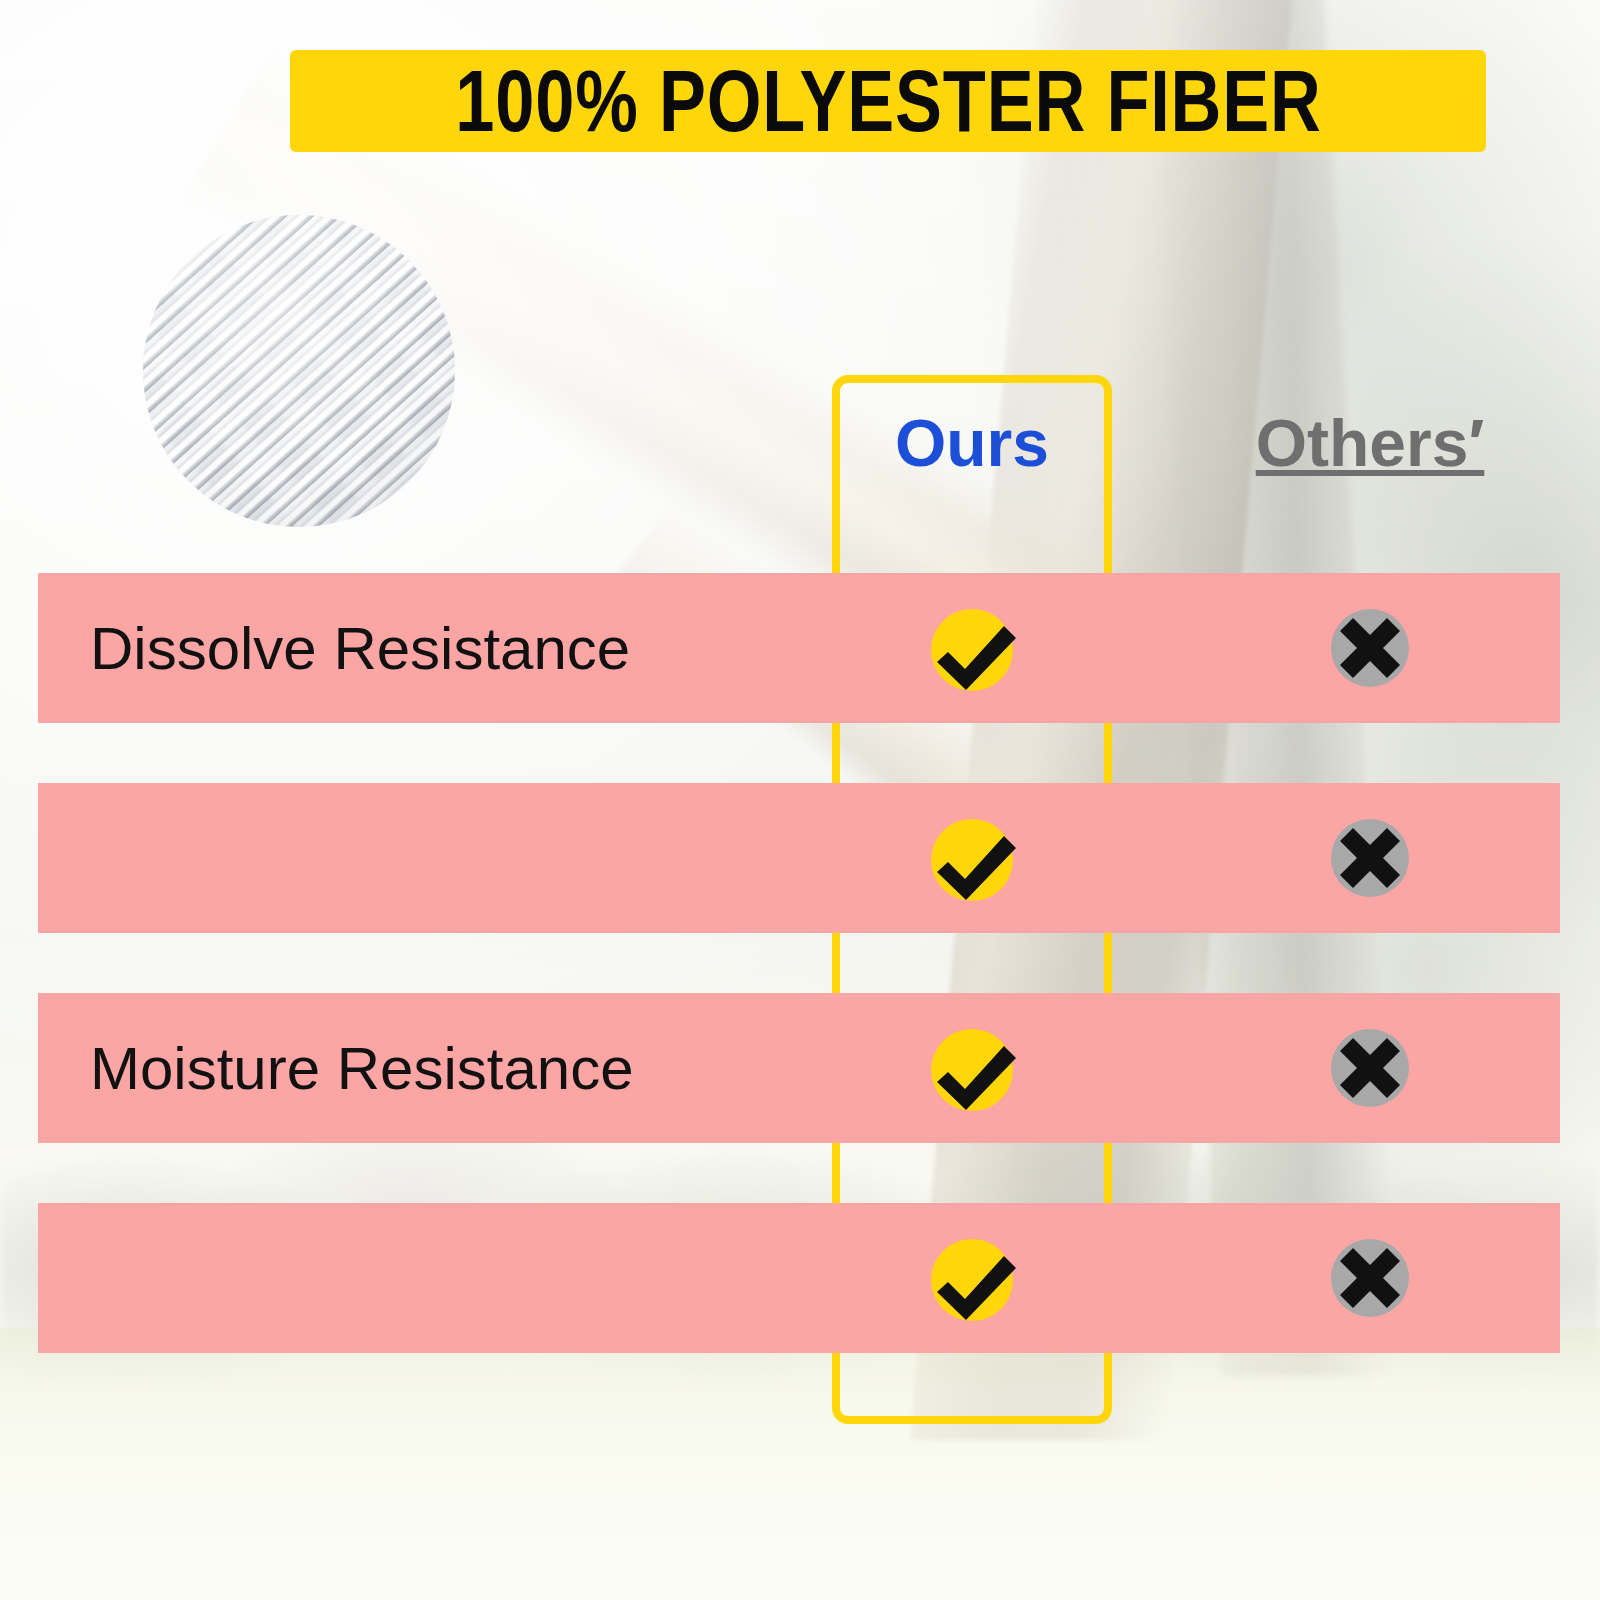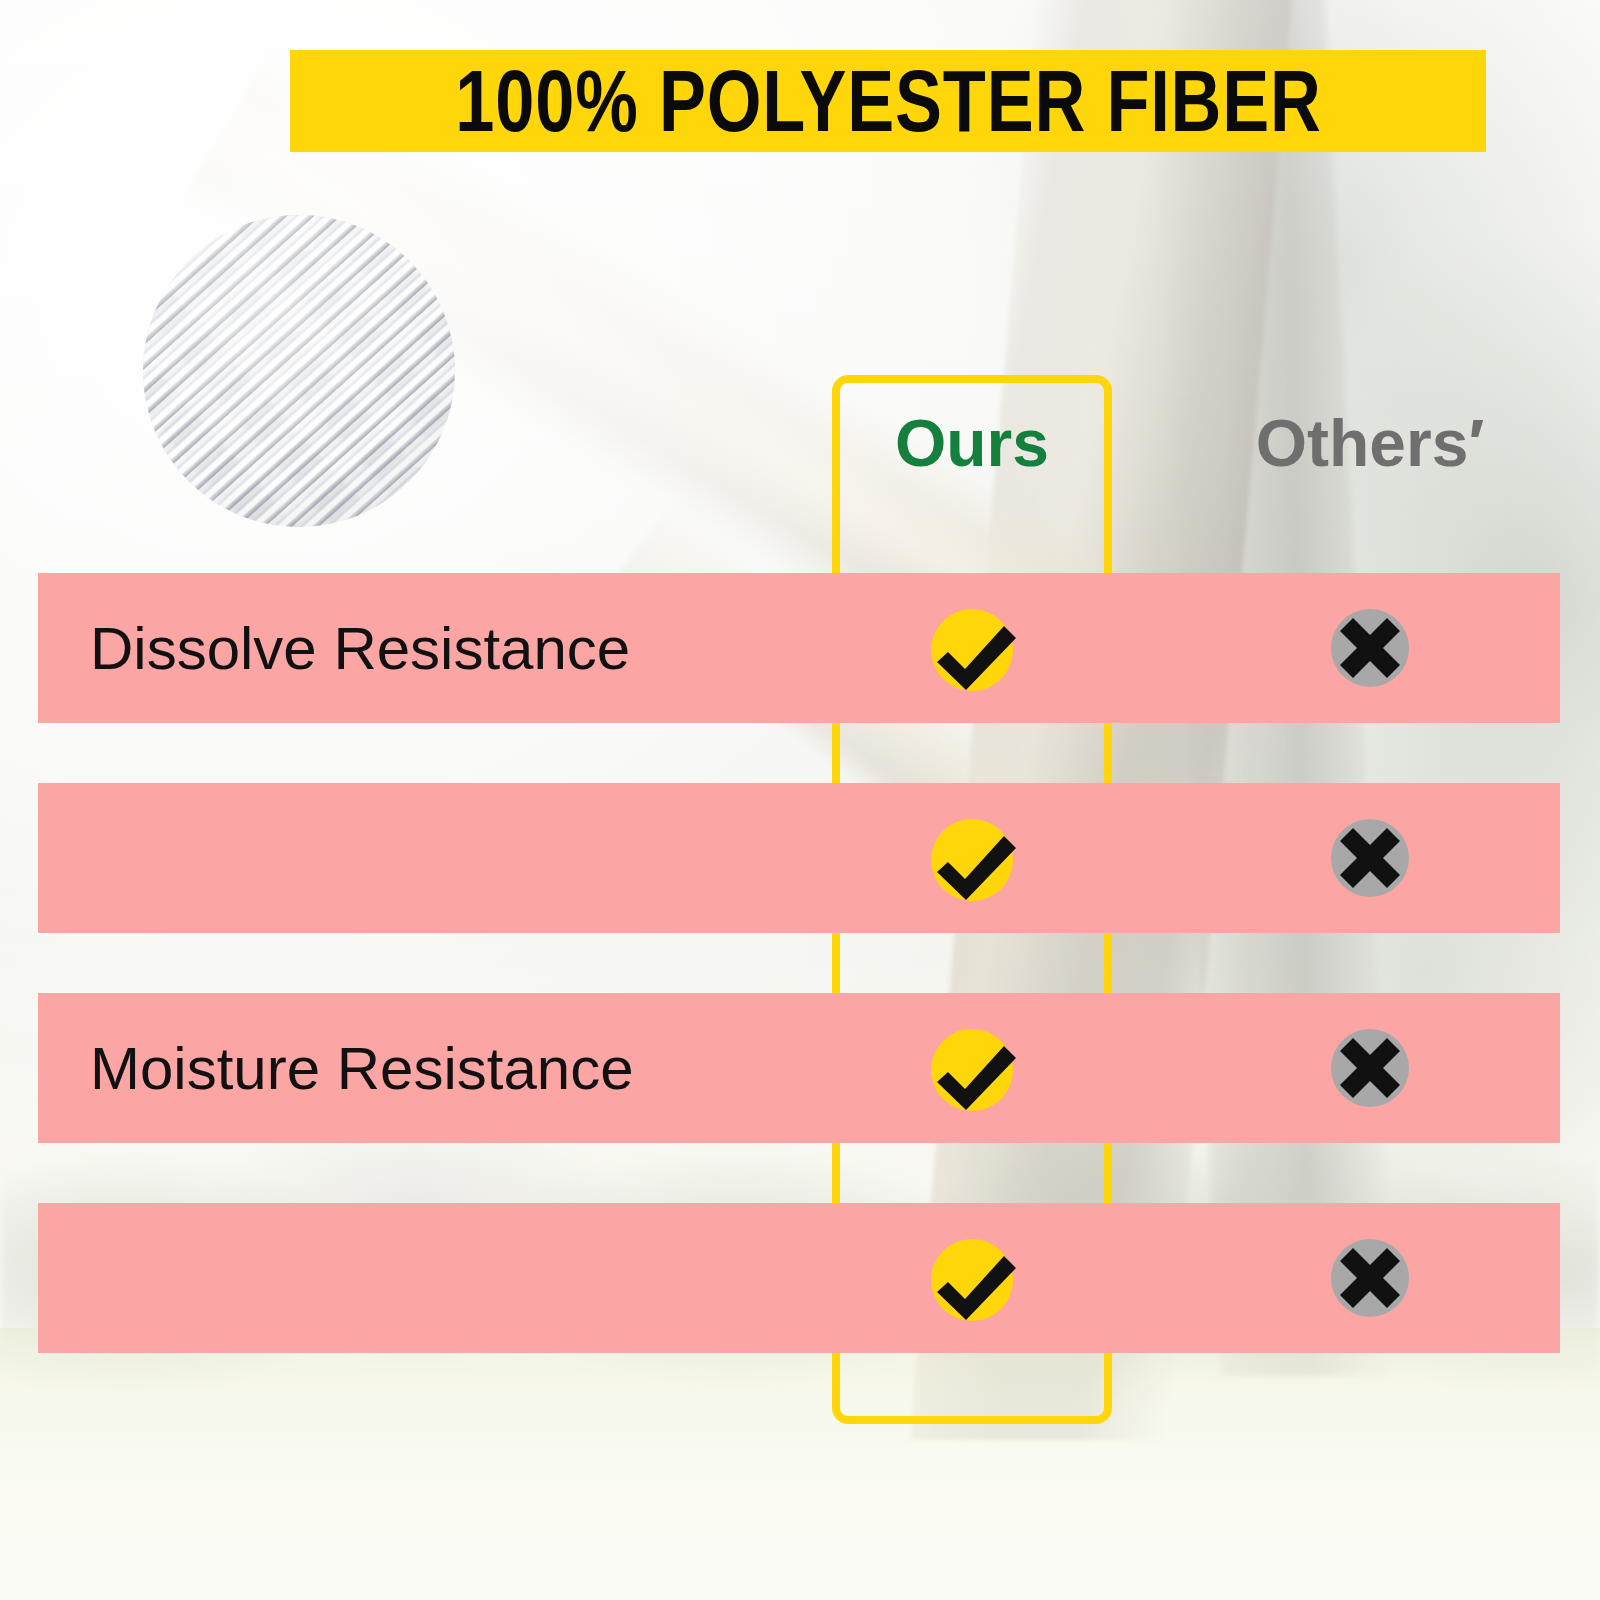--- a/index.html
+++ b/index.html
@@ -100,21 +100,21 @@
     position:absolute;inset:0;
     background:
       radial-gradient(ellipse 78% 70% at 16% 18%,rgba(255,255,255,.97),rgba(255,255,255,.62) 46%,rgba(255,255,255,.10) 82%),
       linear-gradient(180deg,rgba(255,255,255,.55) 0%,rgba(255,255,255,.32) 38%,rgba(255,255,255,.40) 72%,rgba(255,255,255,.62) 100%);
   }
 
   
   #banner{
     position:absolute;left:290px;top:50px;width:1196px;height:102px;
     background:#FFD60A;
-    display:flex;align-items:center;justify-content:center;
+    display:flex;align-items:center;justify-content:center;border-radius:6px;
   }
   #banner .ttl{
     font-family:"Liberation Sans Narrow","Liberation Sans",sans-serif;
     font-weight:bold;
     font-size:88px;
     line-height:1;
     letter-spacing:1px;
     color:#0a0a0a;
     transform:scaleX(.80);
     transform-origin:center;
@@ -168,22 +168,22 @@
     box-sizing:border-box;
     pointer-events:none;
   }
 
   
   .col-head{
     position:absolute;top:398px;height:90px;
     display:flex;align-items:center;justify-content:center;
     font-weight:bold;font-size:66px;line-height:1;white-space:nowrap;
   }
-  #head-ours{left:832px;width:280px;color:#15803d;}
-  #head-others{left:1190px;width:360px;color:#6f6f6f;}
+  #head-ours{left:832px;width:280px;color:#1d4ed8;}
+  #head-others{left:1190px;width:360px;color:#6f6f6f;text-decoration:underline;}
 
   
   #rows{position:absolute;left:38px;top:573px;width:1522px;}
   .row{
     position:relative;
     width:1522px;height:150px;
     margin-bottom:60px;
     background:#fca5a5;
   }
   .row-label{

